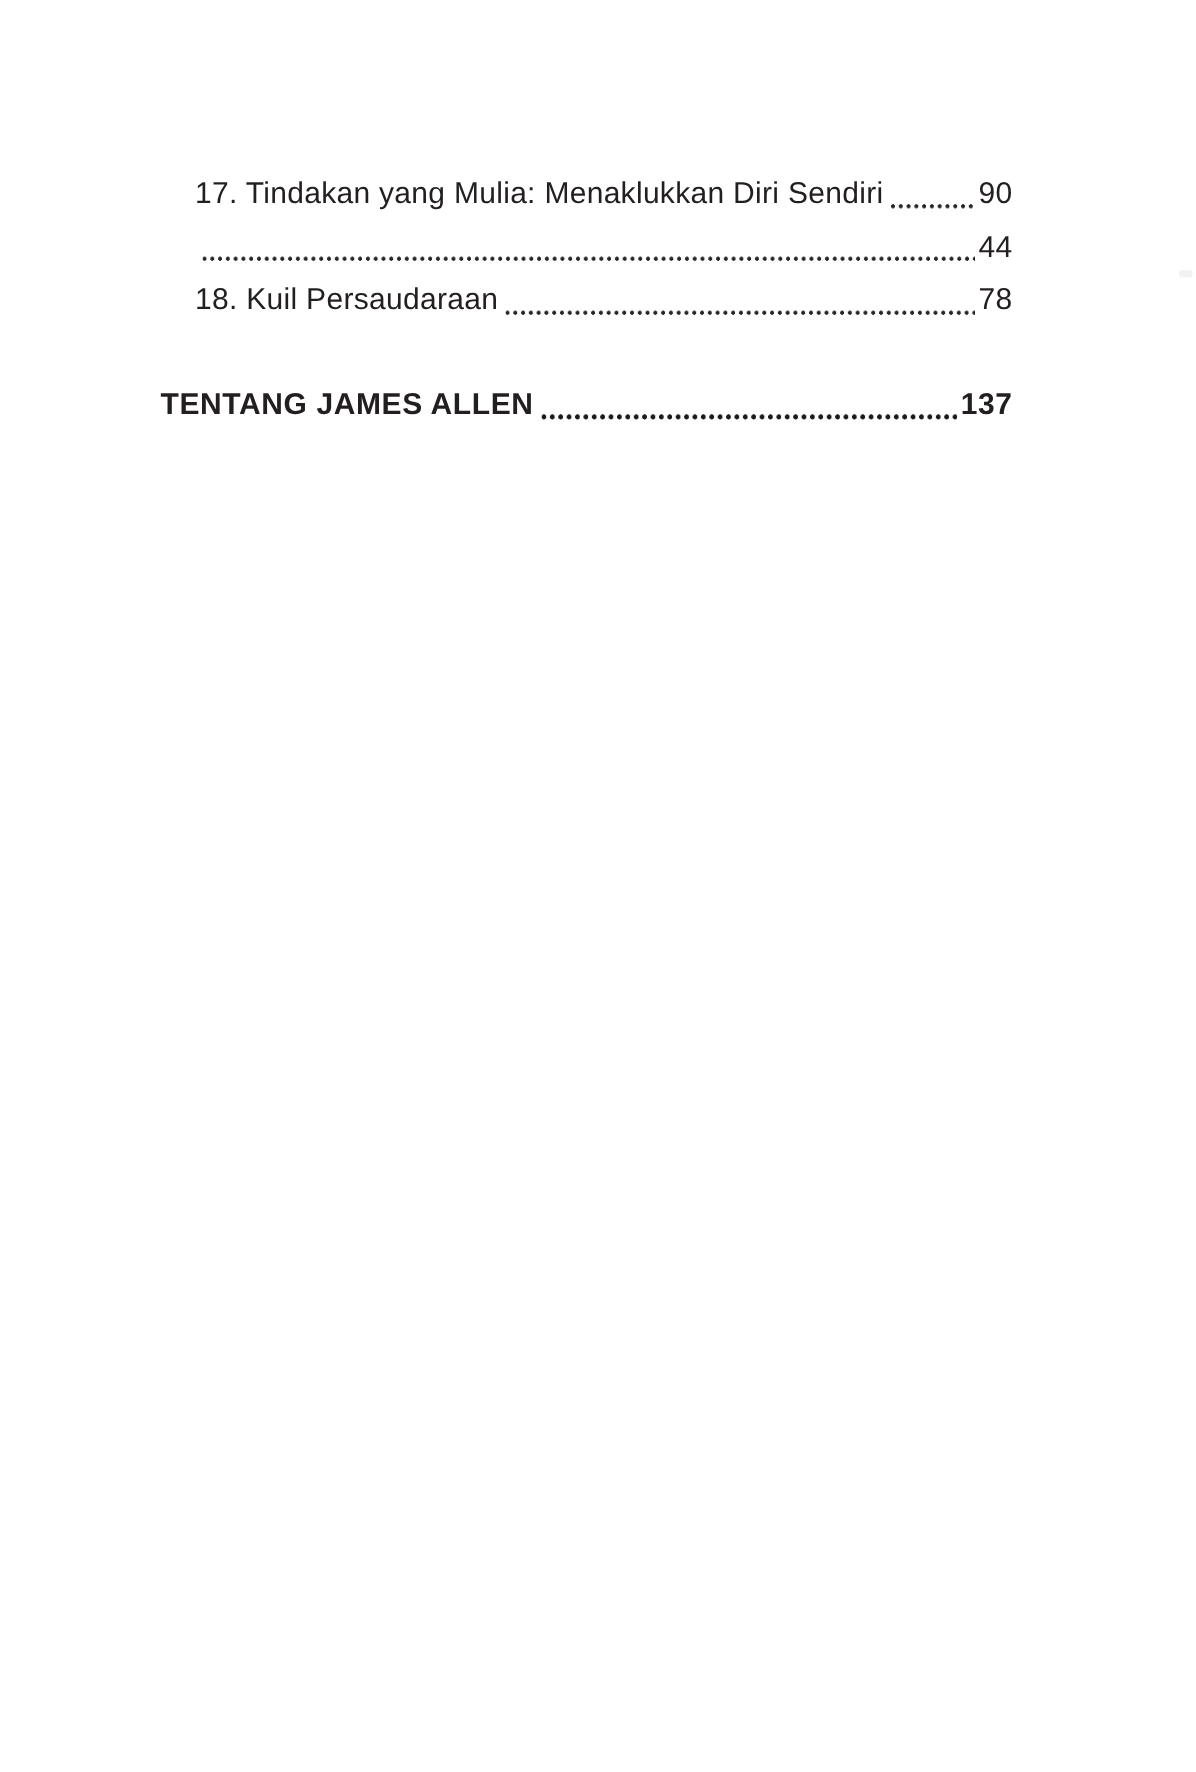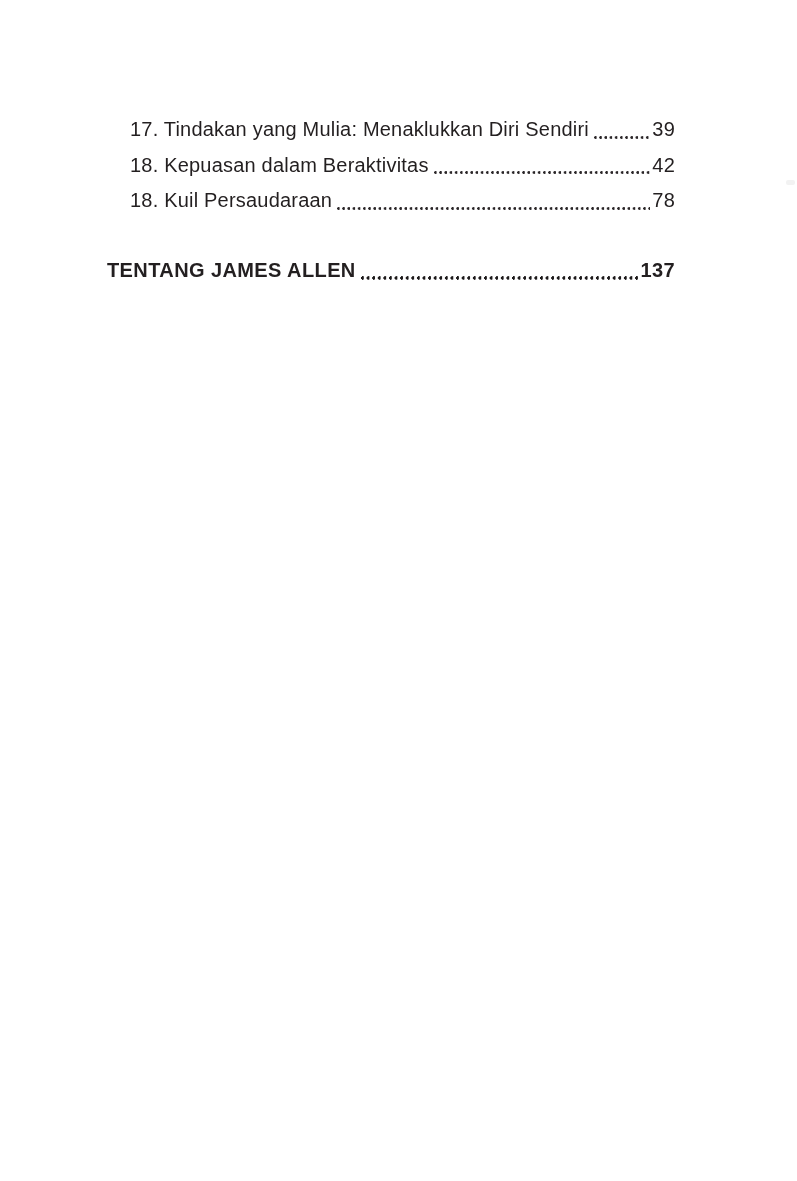--- a/index.html
+++ b/index.html
@@ -75,27 +75,26 @@
 </style>
 </head>
 <body>
 
 <div class="page">
   <div class="toc">
 
     <div class="toc-row indent">
       <span class="toc-title">17. Tindakan yang Mulia: Menaklukkan Diri Sendiri</span>
       <span class="leader"></span>
-      <span class="toc-page">39</span>
+      <span class="toc-page">90</span>
     </div>
 
     <div class="toc-row indent">
-      <span class="toc-title">18. Kepuasan dalam Beraktivitas</span>
       <span class="leader"></span>
-      <span class="toc-page">42</span>
+      <span class="toc-page">44</span>
     </div>
 
     <div class="toc-row indent">
       <span class="toc-title">18. Kuil Persaudaraan</span>
       <span class="leader"></span>
       <span class="toc-page">78</span>
     </div>
 
 
     <div class="toc-row about-row">

